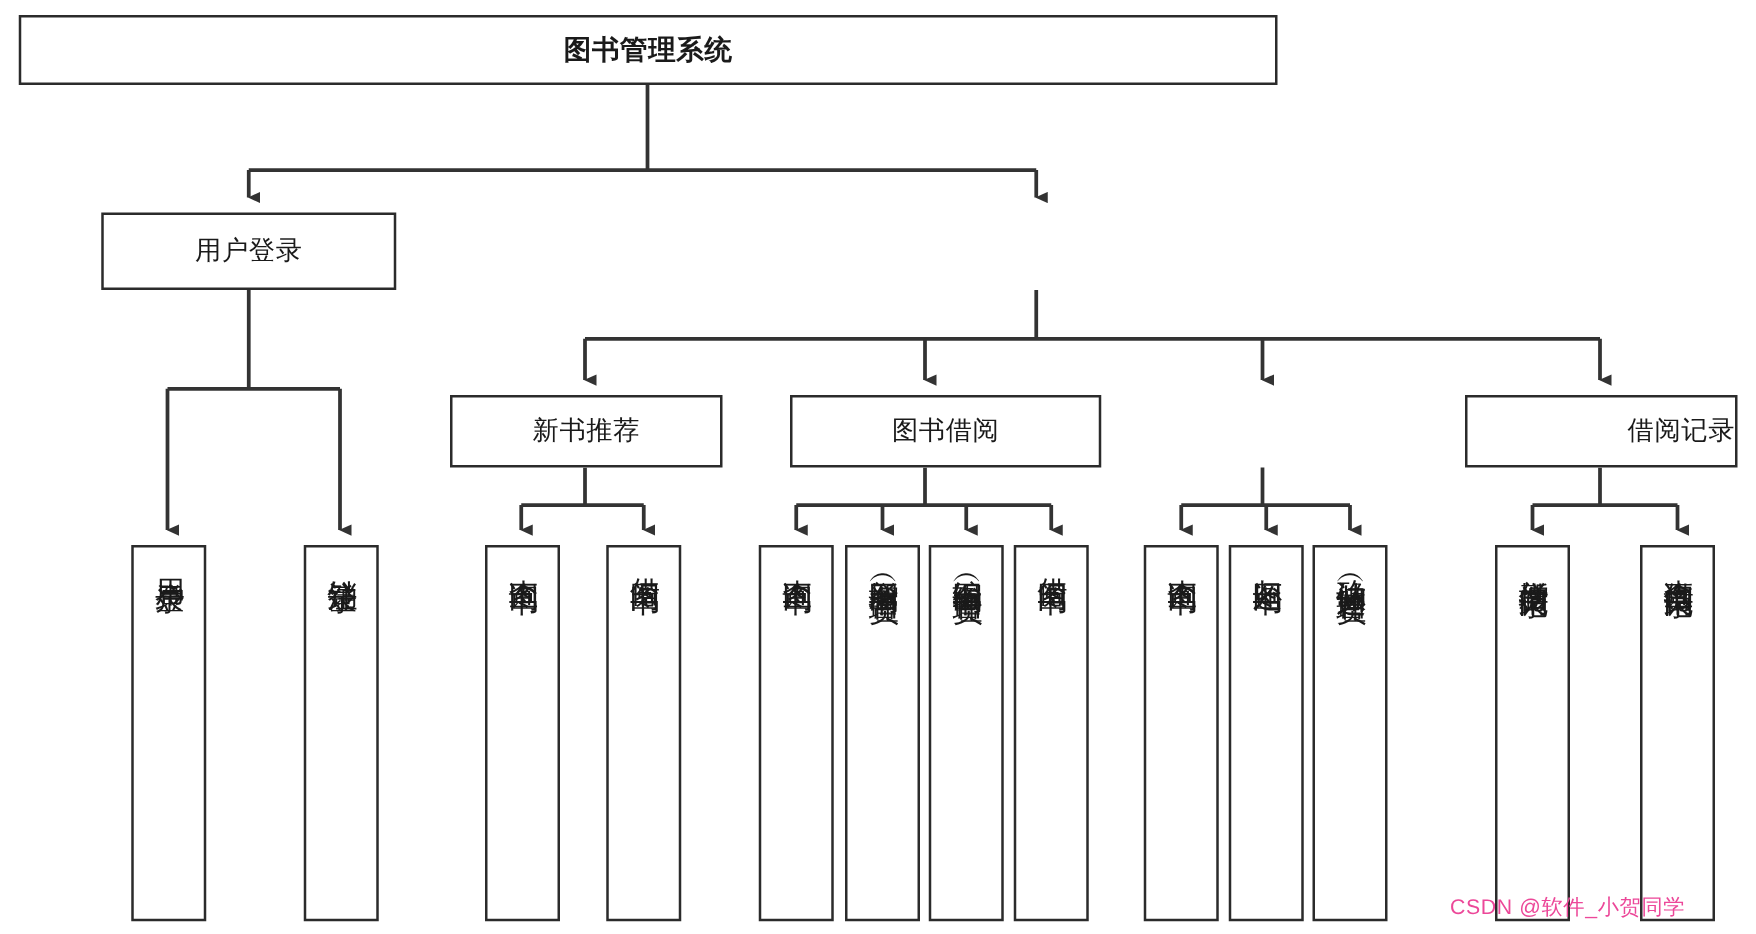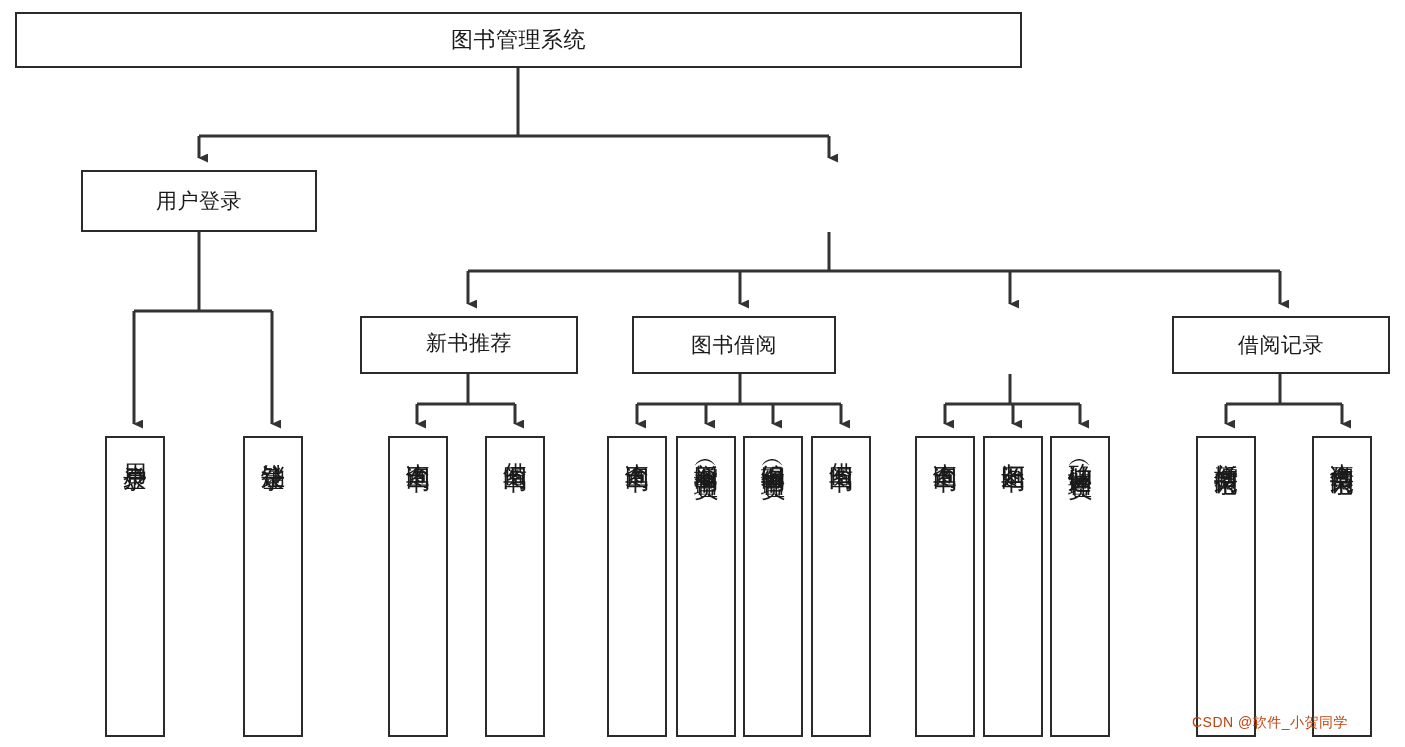--- a/index.html
+++ b/index.html
@@ -59,24 +59,24 @@
   .node.v .node-label {
     writing-mode: vertical-rl;
     text-orientation: upright;
     font-size: 24px;
     line-height: 1.0;
     letter-spacing: 2px;
     white-space: nowrap;
   }
   #watermark {
     position: absolute;
-    left: 1192px;
+    left: 1160px;
     top: 714px;
-    font-size: 14px;
-    color: #c2410c;
+    font-size: 17px;
+    color: #ec4899;
     white-space: nowrap;
     letter-spacing: 0.5px;
     font-family: "Liberation Sans", "DejaVu Sans", sans-serif;
   }
 </style>
 </head>
 <body>
 
 <div id="diagram-root">
 
@@ -123,35 +123,35 @@
       <path d="M 1013,404 L 1013,424" marker-end="url(#arrowhead)"></path>
       <path d="M 1080,404 L 1080,424" marker-end="url(#arrowhead)"></path>
 
       <path d="M 1280,374 L 1280,404"></path>
       <path d="M 1226,404 L 1342,404"></path>
       <path d="M 1226,404 L 1226,424" marker-end="url(#arrowhead)"></path>
       <path d="M 1342,404 L 1342,424" marker-end="url(#arrowhead)"></path>
     </g>
   </svg>
 
-  <div class="node h root" style="left: 15px; top: 12px; width: 1007px; height: 56px;">
+  <div class="node h root" style="left: 15px; top: 12px; width: 1007px; height: 56px; font-weight: bold;">
     <span class="node-label">图书管理系统</span>
   </div>
 
   <div class="node h" style="left: 81px; top: 170px; width: 236px; height: 62px;">
     <span class="node-label">用户登录</span>
   </div>
 
-  <div class="node h" style="left: 360px; top: 316px; width: 218px; height: 58px; font-family: Liberation Mono, monospace;">
+  <div class="node h" style="left: 360px; top: 316px; width: 218px; height: 58px;">
     <span class="node-label">新书推荐</span>
   </div>
-  <div class="node h" style="left: 632px; top: 316px; width: 204px; height: 58px;">
+  <div class="node h" style="left: 632px; top: 316px; width: 249px; height: 58px;">
     <span class="node-label">图书借阅</span>
   </div>
-  <div class="node h" style="left: 1172px; top: 316px; width: 218px; height: 58px;">
+  <div class="node h" style="left: 1172px; top: 316px; width: 218px; height: 58px; justify-content: flex-end;">
     <span class="node-label">借阅记录</span>
   </div>
 
   <div class="node v" style="left: 105px; top: 436px; width: 60px; height: 301px;">
     <span class="node-label">用户登录</span>
   </div>
   <div class="node v" style="left: 243px; top: 436px; width: 60px; height: 301px;">
     <span class="node-label">注销登录</span>
   </div>
   <div class="node v" style="left: 388px; top: 436px; width: 60px; height: 301px;">

